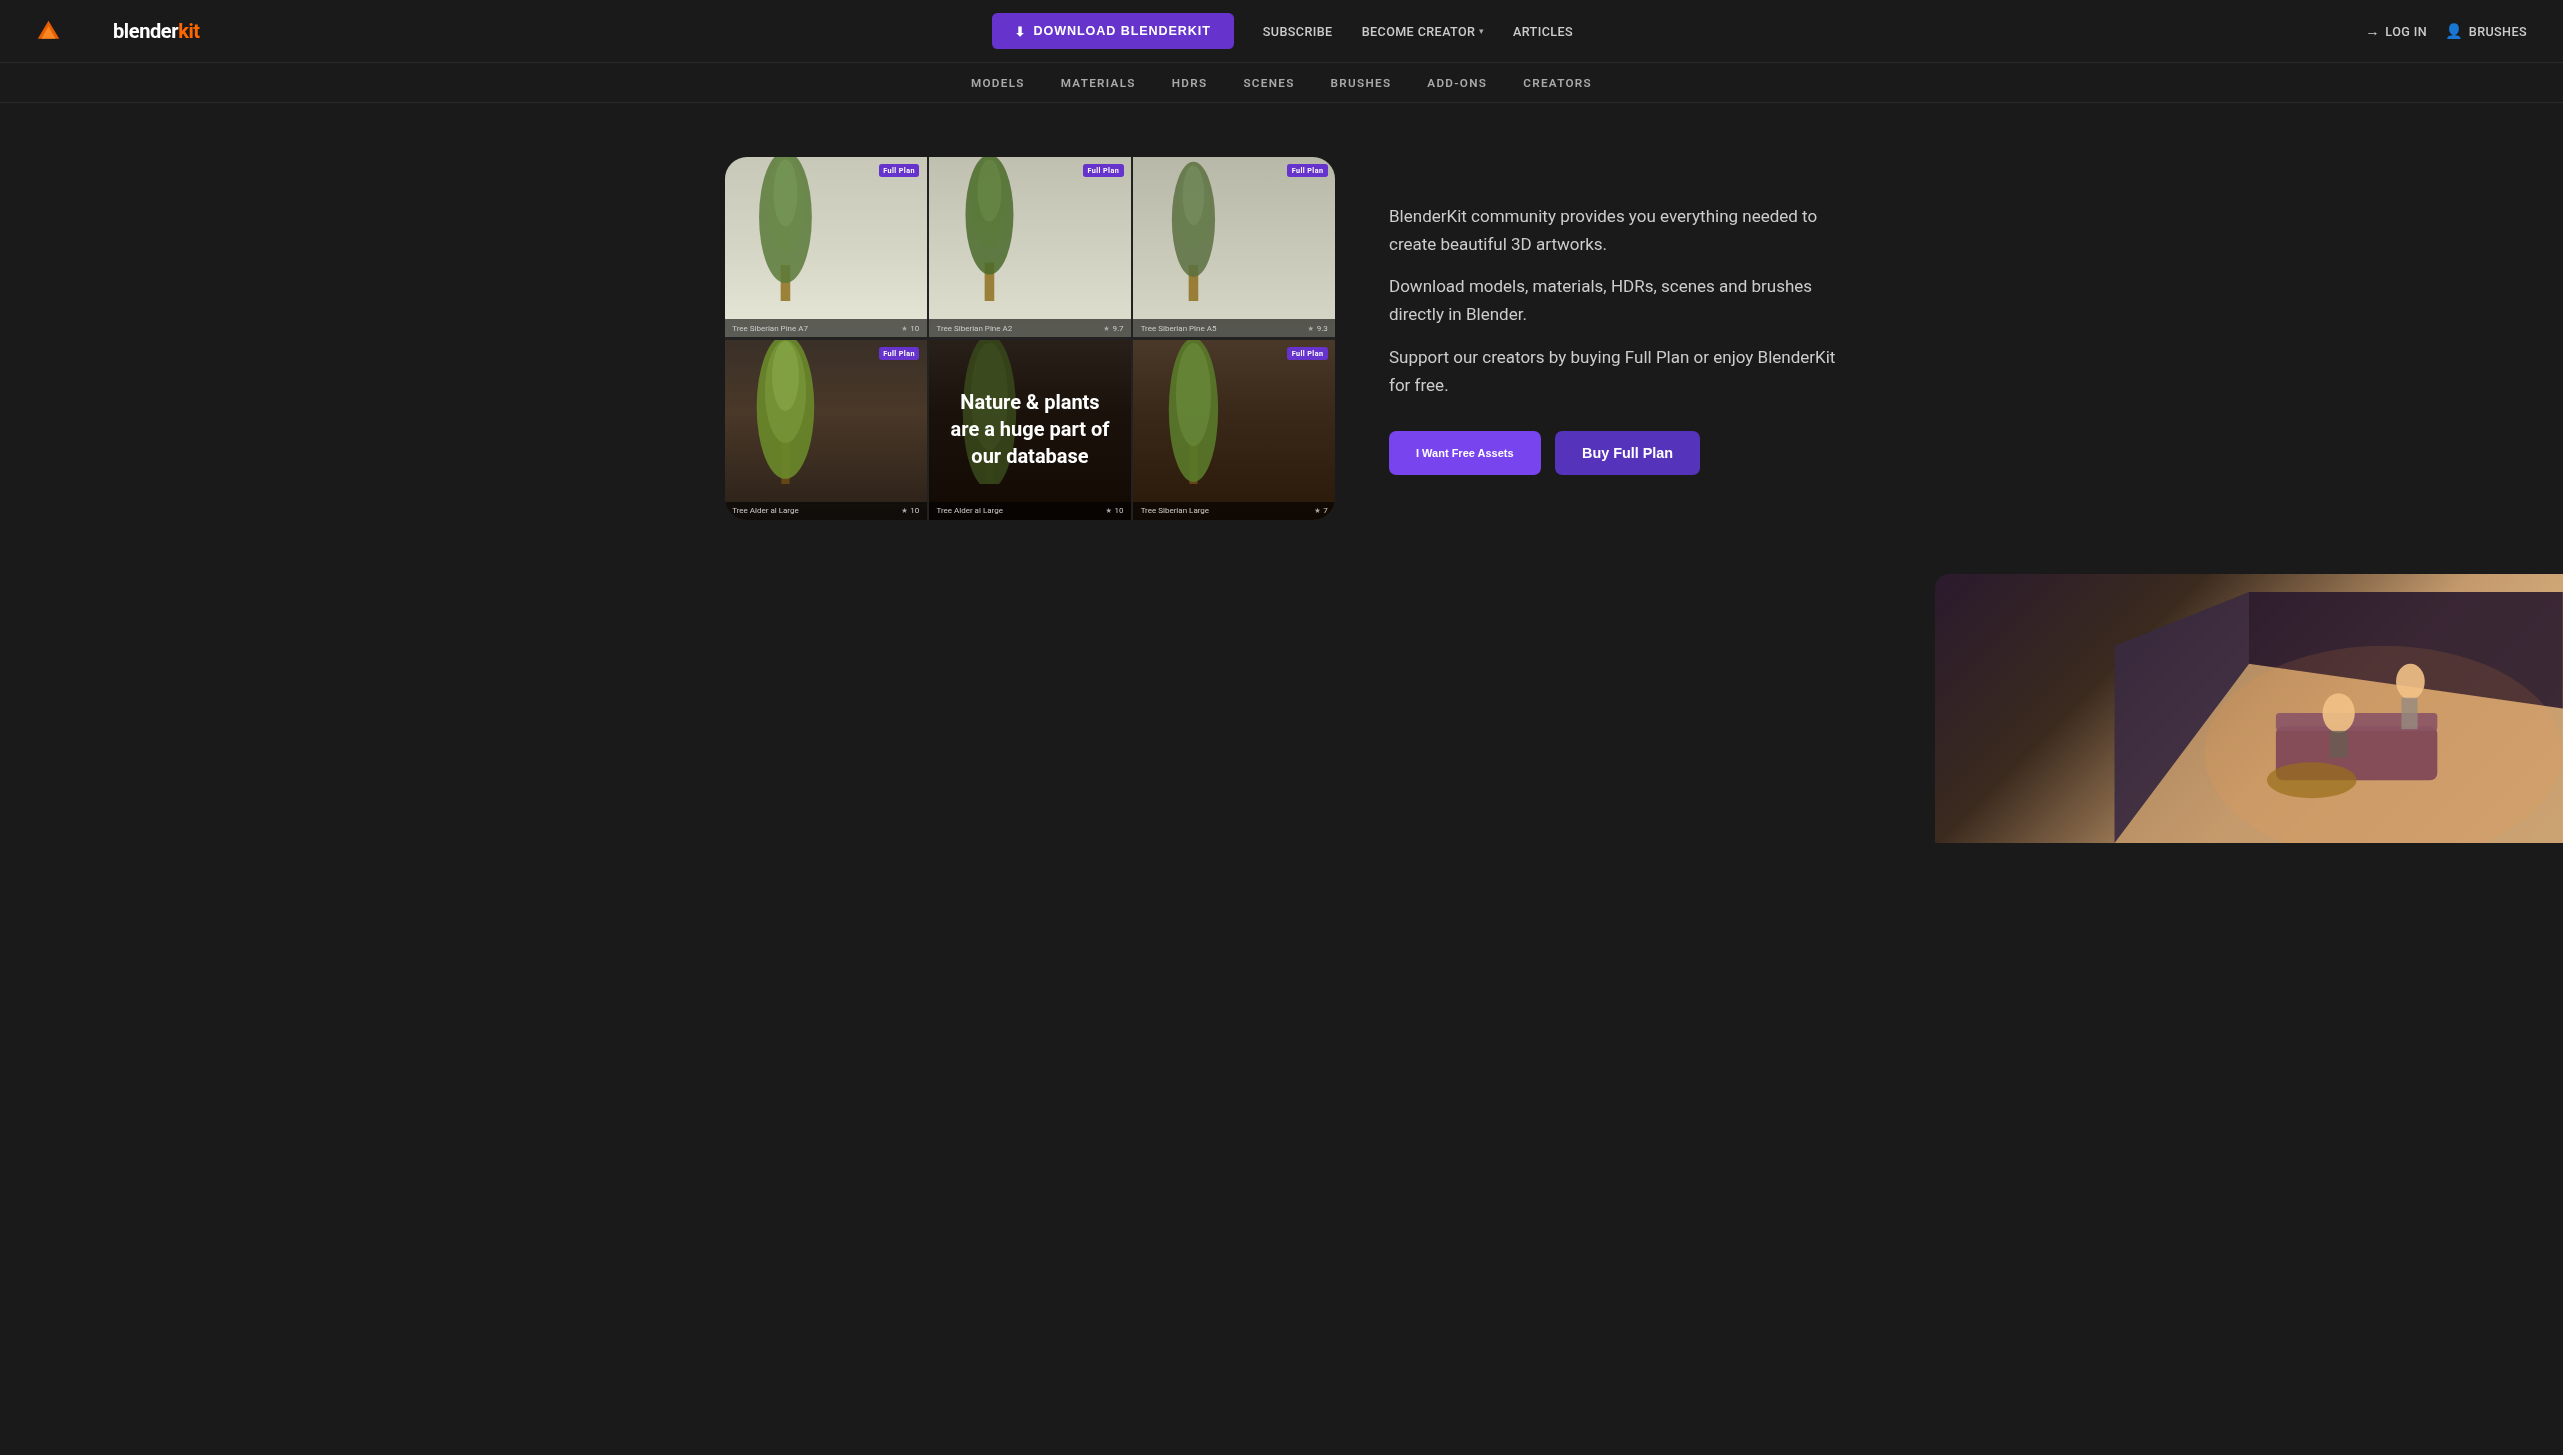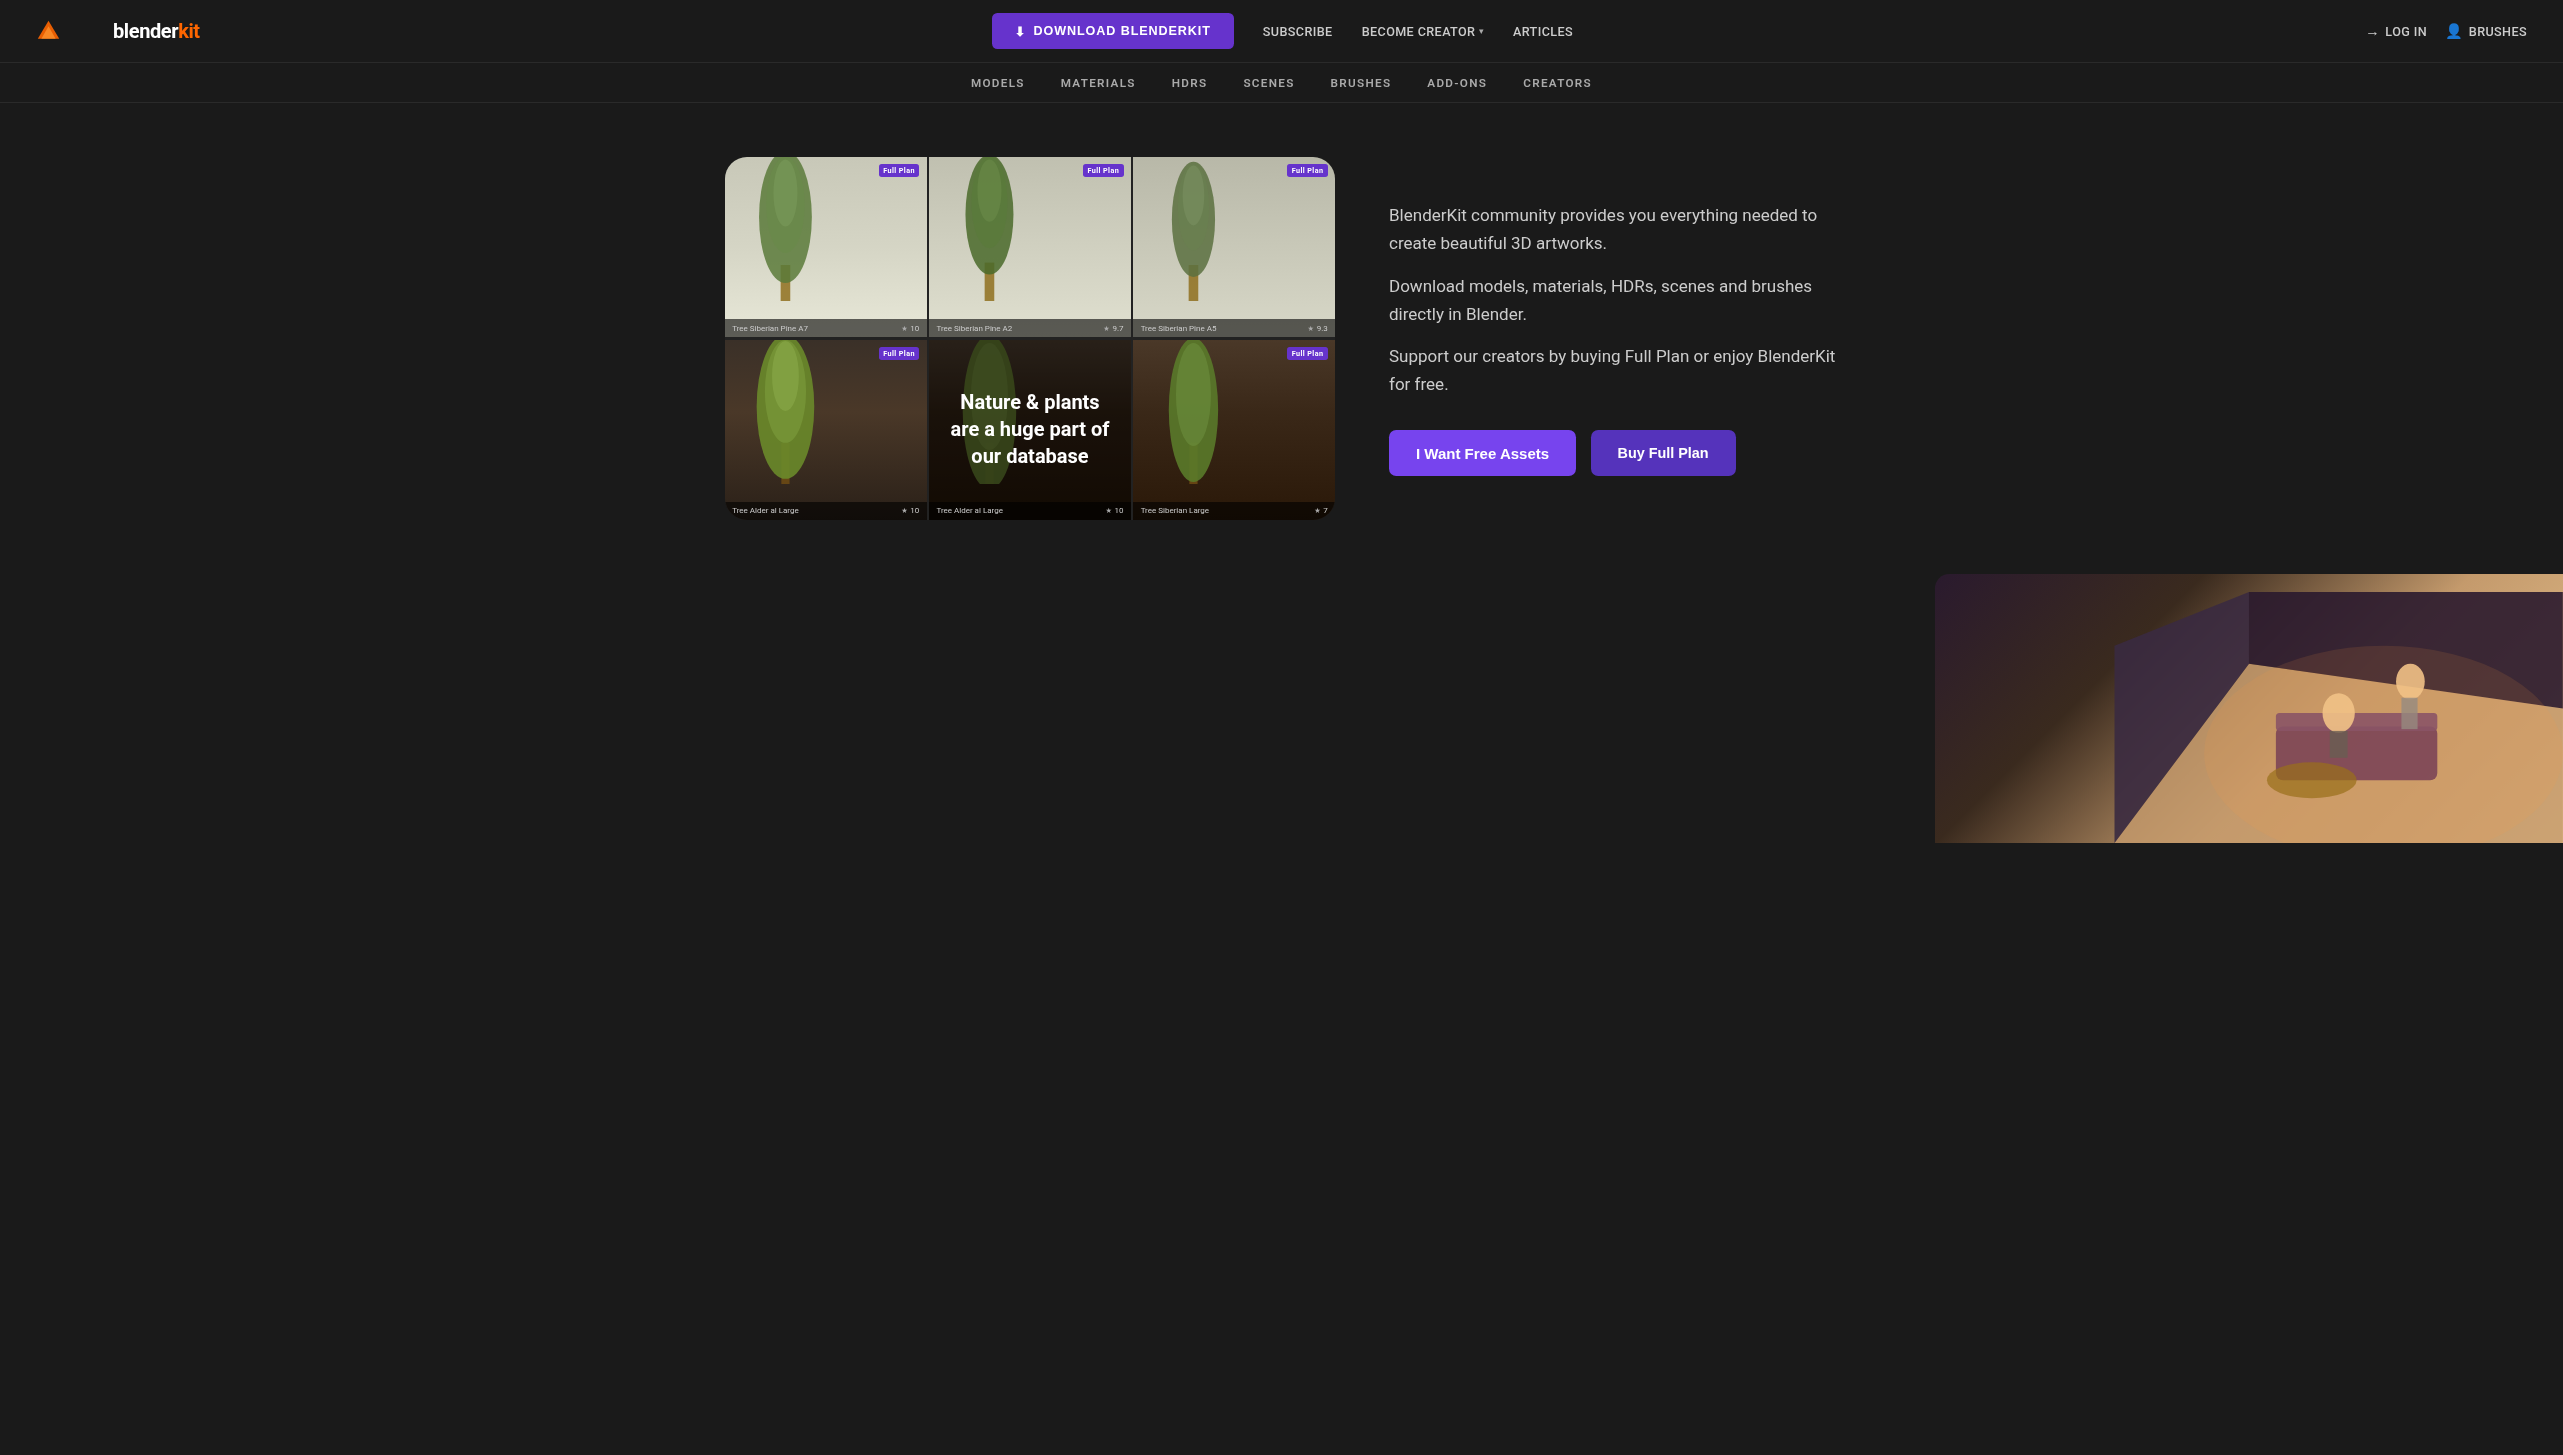--- a/index.html
+++ b/index.html
@@ -230,21 +230,21 @@
       display: flex;
       gap: 14.4px;
       margin-top: 32px;
     }
     .btn-free {
       background: #7744ee;
       color: #fff;
       border: none;
       padding: 14.4px 27px;
       border-radius: 7.2px;
-      font-size: 15px;
+      font-size: 11px;
       font-weight: 600;
       cursor: pointer;
     }
     .btn-full {
       background: #5533bb;
       color: #fff;
       border: none;
       padding: 14.4px 27px;
       border-radius: 7.2px;
       font-size: 14.4px;

